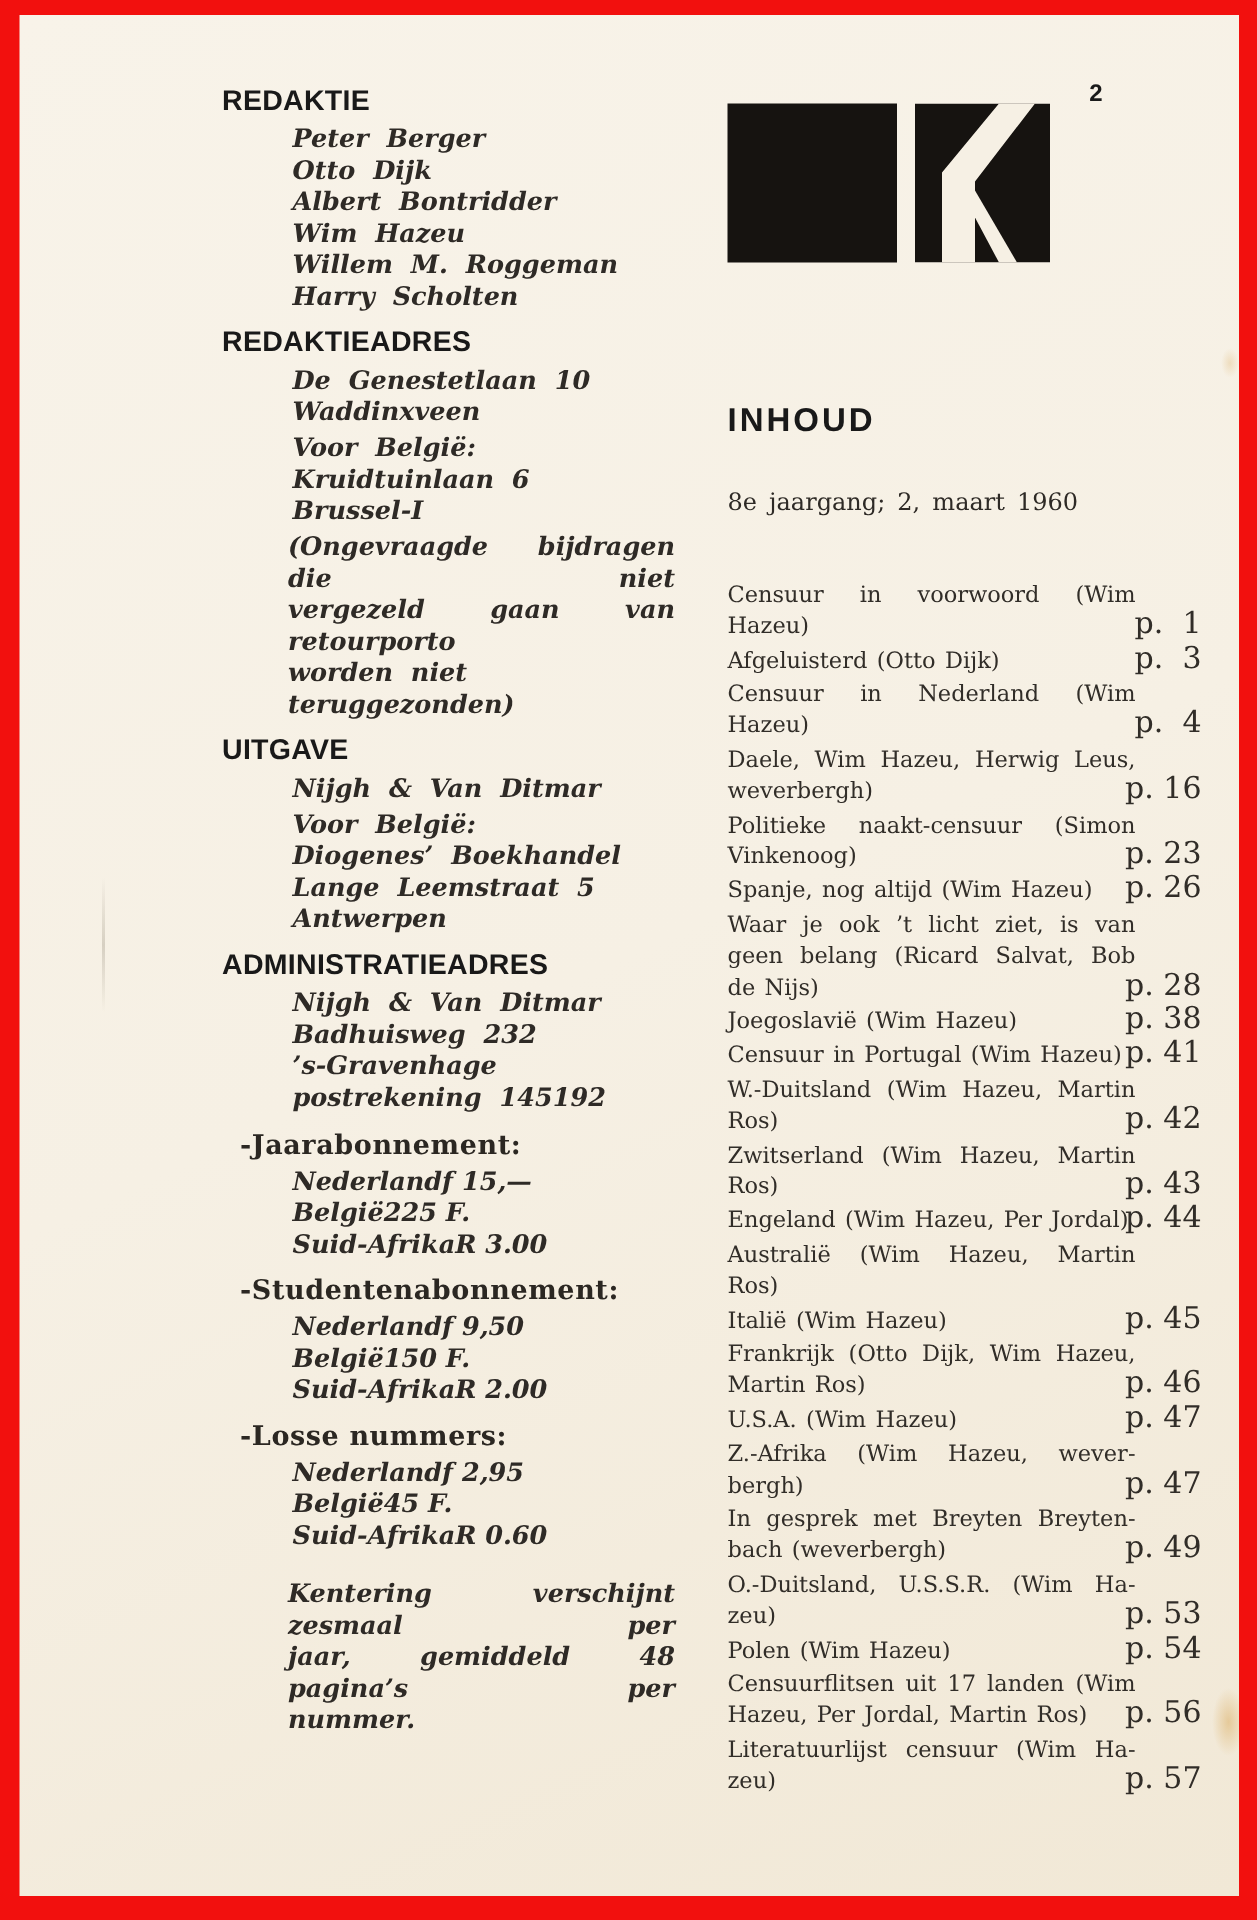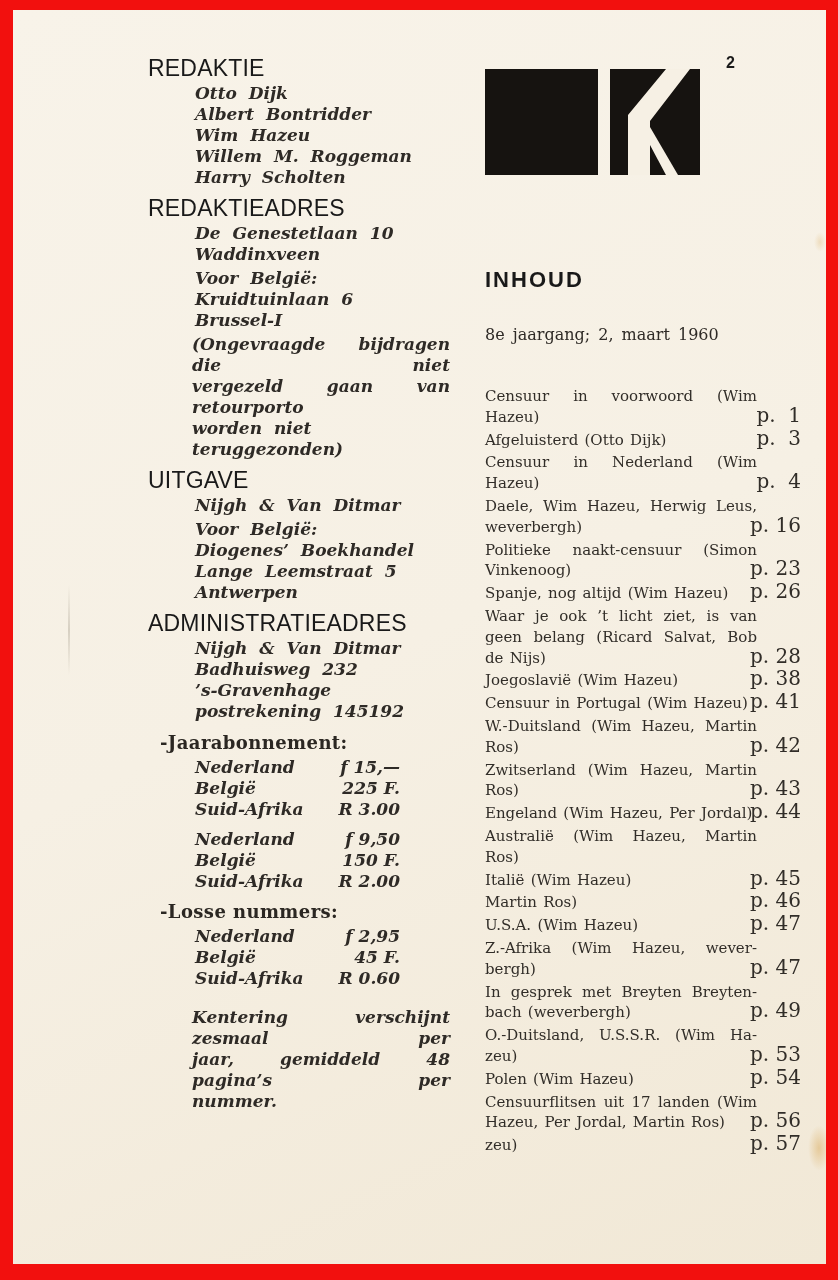--- a/index.html
+++ b/index.html
@@ -13,43 +13,43 @@
     position:absolute; left:13px; top:10px; right:12px; bottom:16px;
     background:linear-gradient(155deg,#f8f3e9 0%, #f6f0e4 50%, #f1e8d6 100%);
     overflow:hidden;
   }
   .columns { display:flex; align-items:flex-start; }
   .col-left { width:302px; margin-left:135px; padding-top:48px; }
   .col-right { width:316px; margin-left:35px; padding-top:59px; position:relative; }
 
   
   .heading {
-    font-family:"Liberation Sans", sans-serif; font-weight:400;
-    font-size:23px; line-height:20px; letter-spacing:.2px;
+    font-family:"Liberation Sans", sans-serif; font-weight:700;
+    font-size:19px; line-height:20px; letter-spacing:.2px;
     color:#191919; margin:0 0 5px 0;
   }
   .colophon-section { margin-bottom:10px; }
   .group { margin:0 0 3px 47px; }
   .group .line {
     font-family:"DejaVu Serif", serif; font-style:italic; font-weight:700;
     font-size:17px; line-height:21px; color:#2e2a26; word-spacing:6px;
   }
   .group.justify { width:258px; margin-left:44px; }
   .line.str { text-align:justify; text-align-last:justify; word-spacing:normal; }
   .footnote { margin-top:18px; }
   .sub { margin:0 0 9px 12px; }
   .sub-label {
     font-family:"DejaVu Serif", serif; font-weight:700; font-size:18px;
     line-height:21px; letter-spacing:.4px; color:#2b2722; margin-bottom:4px;
   }
   .price-rows { margin-left:35px; width:205px; }
   .price-row {
-    display:flex; justify-content:space-between;
+    display:flex; justify-content:flex-start;
     font-family:"DejaVu Serif", serif; font-style:italic; font-weight:700;
-    font-size:17px; line-height:21px; color:#2e2a26;gap:28px;
+    font-size:17px; line-height:21px; color:#2e2a26;
   }
 
   
   .logo-row { display:flex; gap:12px; height:106px; }
   .logo-square { width:113px; height:106px; background:#161310; }
   .logo-k { width:90px; height:106px; display:block; }
   .pagenum {
     position:absolute; top:44px; right:66px;
     font-family:"Liberation Sans", sans-serif; font-weight:700;
     font-size:16px; color:#1a1a1a;
@@ -87,20 +87,21 @@
 <body>
 
 <div class="frame">
   <div class="paper">
     <div class="columns">
 
       <div class="col-left">
           <section class="colophon-section">
             <h2 class="heading">REDAKTIE</h2>
             <div class="group">
+              <div class="line">Peter Berger</div>
               <div class="line">Otto Dijk</div>
               <div class="line">Albert Bontridder</div>
               <div class="line">Wim Hazeu</div>
               <div class="line">Willem M. Roggeman</div>
               <div class="line">Harry Scholten</div>
             </div>
           </section>
           <section class="colophon-section">
             <h2 class="heading">REDAKTIEADRES</h2>
             <div class="group">
@@ -151,20 +152,21 @@
                   <span class="country">België</span>
                   <span class="price">225 F.</span>
                 </div>
                 <div class="price-row">
                   <span class="country">Suid-Afrika</span>
                   <span class="price">R 3.00</span>
                 </div>
               </div>
             </div>
             <div class="sub">
+              <div class="sub-label">-Studentenabonnement:</div>
               <div class="price-rows">
                 <div class="price-row">
                   <span class="country">Nederland</span>
                   <span class="price">f 9,50</span>
                 </div>
                 <div class="price-row">
                   <span class="country">België</span>
                   <span class="price">150 F.</span>
                 </div>
                 <div class="price-row">
@@ -271,20 +273,21 @@
             </div>
             <div class="entry">
               <div class="t str">Australië (Wim Hazeu, Martin</div>
               <div class="t">Ros)</div>
             </div>
             <div class="entry">
               <div class="t">Italië (Wim Hazeu)</div>
               <span class="pg">p. 45</span>
             </div>
             <div class="entry">
+              <div class="t str">Frankrijk (Otto Dijk, Wim Hazeu,</div>
               <div class="t">Martin Ros)</div>
               <span class="pg">p. 46</span>
             </div>
             <div class="entry">
               <div class="t">U.S.A. (Wim Hazeu)</div>
               <span class="pg">p. 47</span>
             </div>
             <div class="entry">
               <div class="t str">Z.-Afrika (Wim Hazeu, wever-</div>
               <div class="t">bergh)</div>
@@ -303,20 +306,21 @@
             <div class="entry">
               <div class="t">Polen (Wim Hazeu)</div>
               <span class="pg">p. 54</span>
             </div>
             <div class="entry">
               <div class="t str">Censuurflitsen uit 17 landen (Wim</div>
               <div class="t">Hazeu, Per Jordal, Martin Ros)</div>
               <span class="pg">p. 56</span>
             </div>
             <div class="entry">
+              <div class="t str">Literatuurlijst censuur (Wim Ha-</div>
               <div class="t">zeu)</div>
               <span class="pg">p. 57</span>
             </div>
           </div>
       </div>
 
     </div>
 
     <div class="blemish-a"></div>
     <div class="blemish-b"></div>

